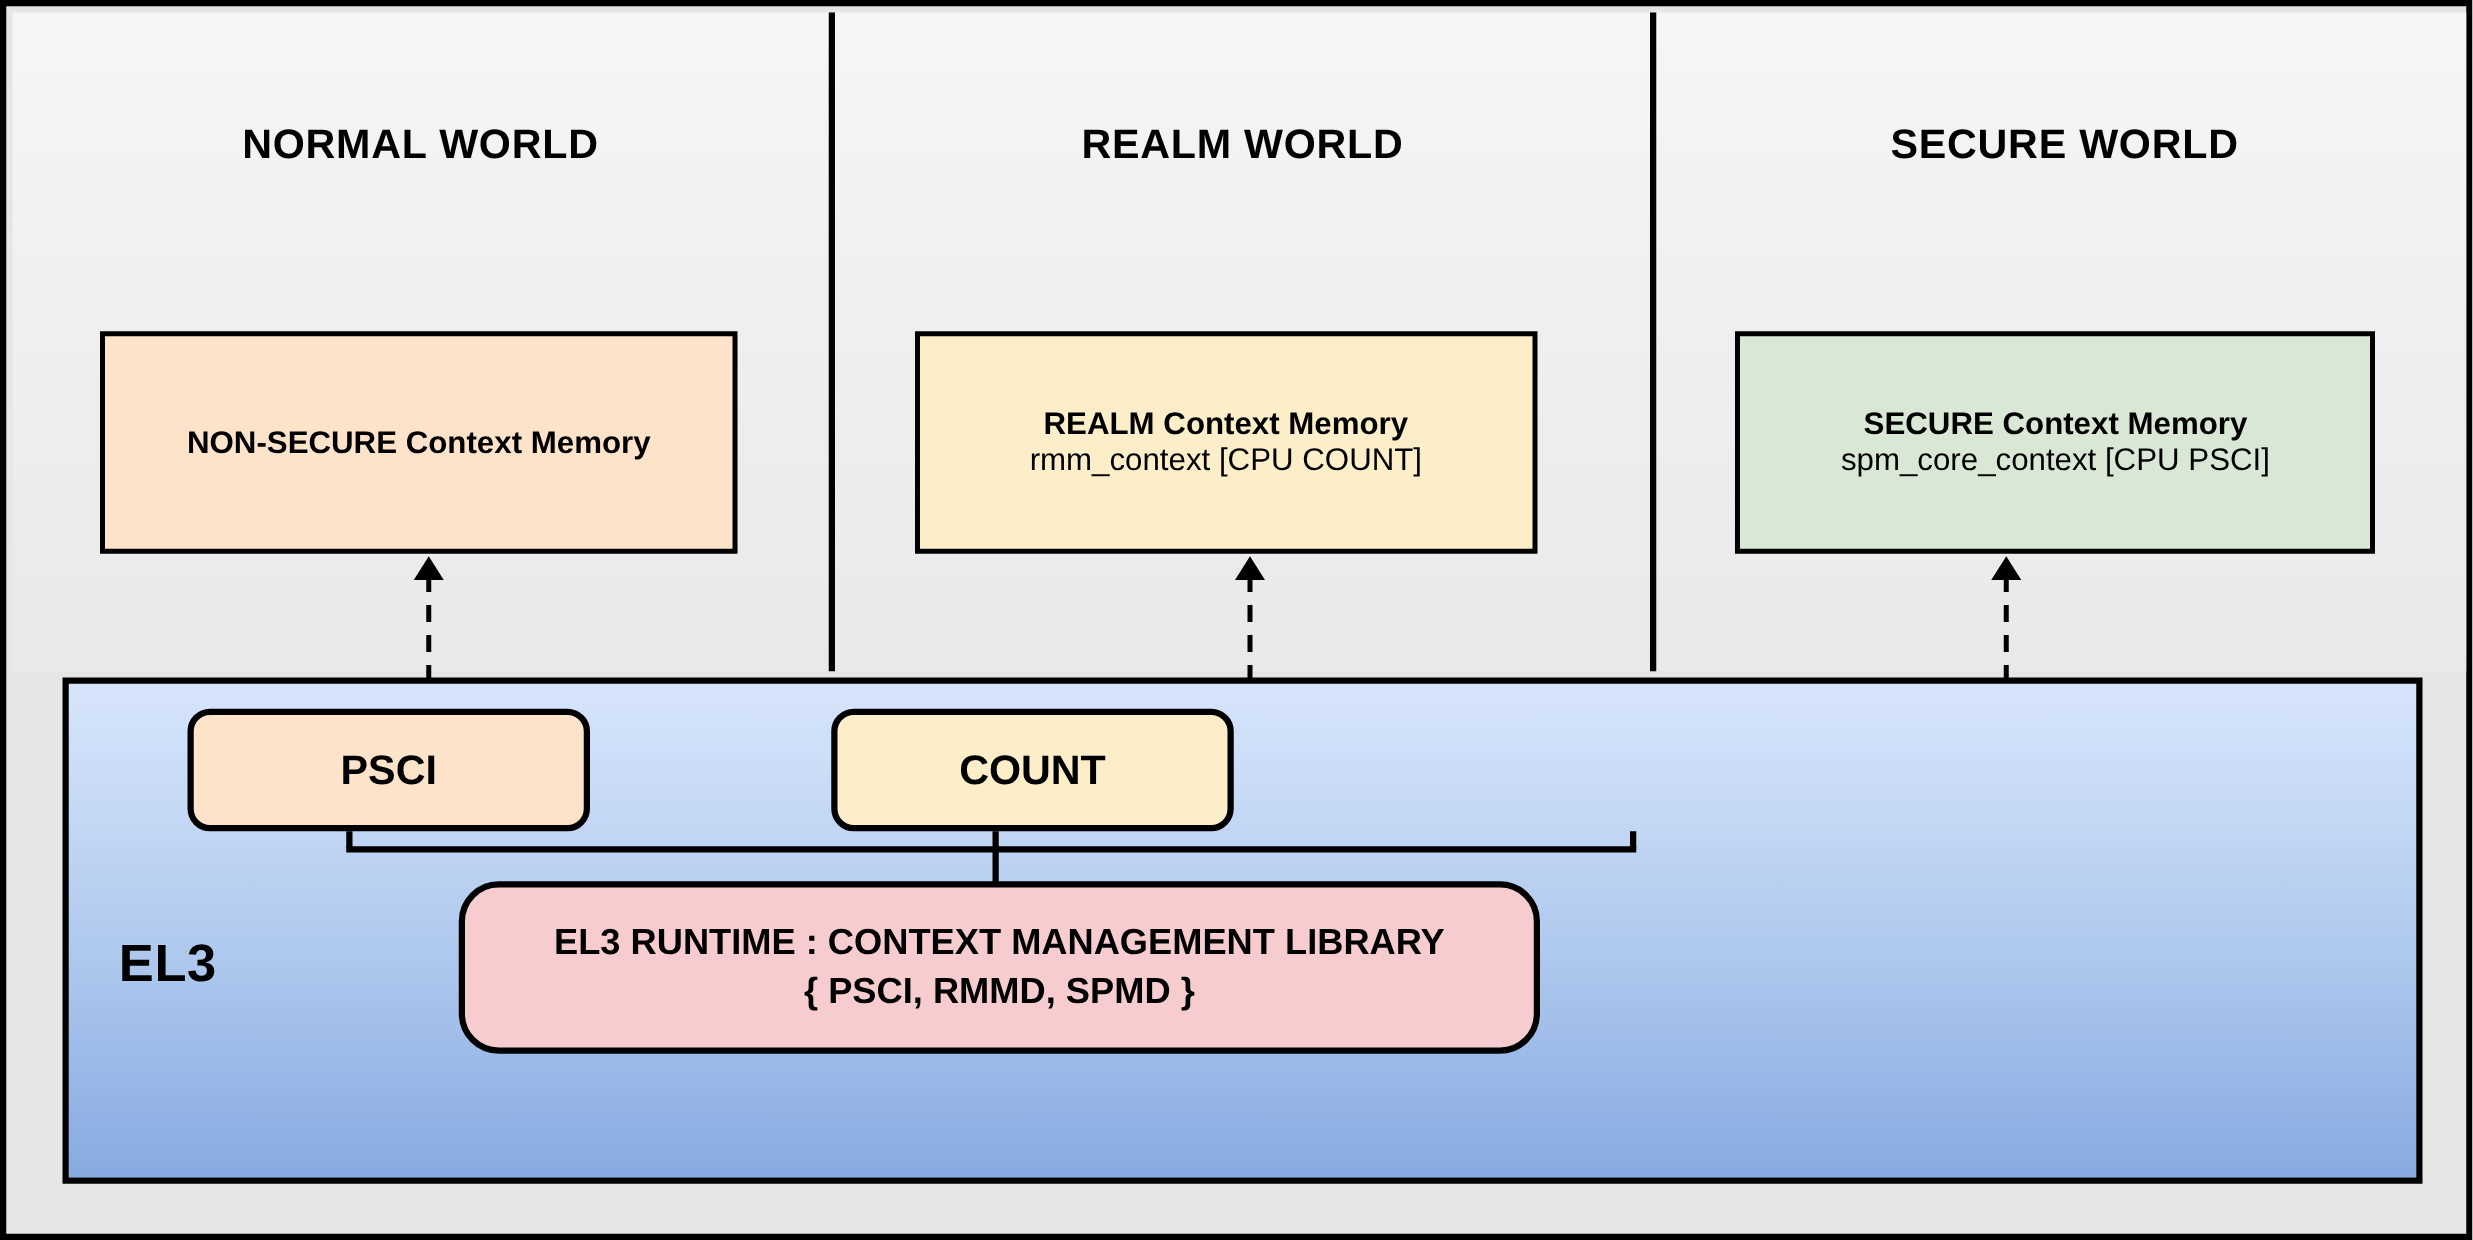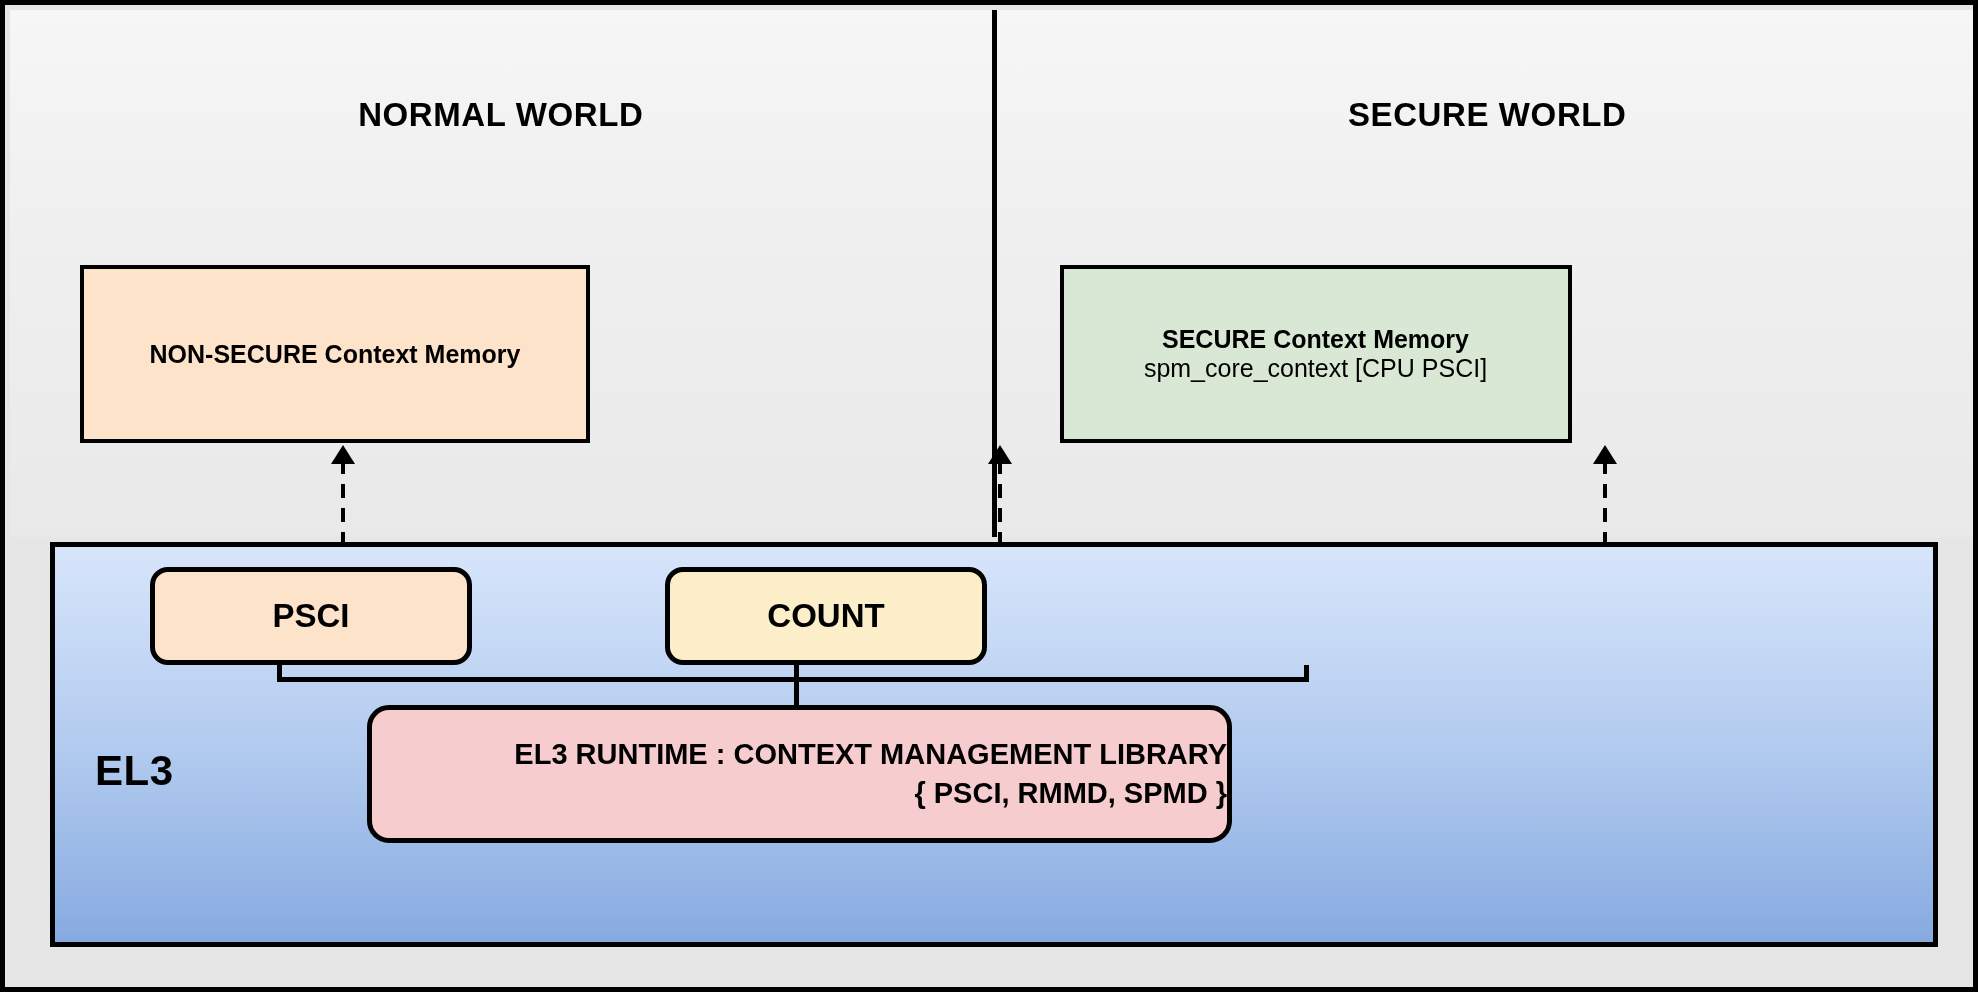--- a/index.html
+++ b/index.html
@@ -146,26 +146,26 @@
   }
 
   
   #runtime-box {
     position: absolute;
     left: 312px;
     top: 158px;
     width: 865px;
     height: 138px;
     border: 5px solid #000000;
-    border-radius: 22px;
+    border-radius: 32px;
     box-sizing: border-box;
     background: #f6ccce;
     display: flex;
     flex-direction: column;
-    align-items: flex-end;
+    align-items: center;
     justify-content: center;
     text-align: center;
   }
   #runtime-box .rt-line {
     font-size: 29px;
     font-weight: bold;
     color: #000000;
     line-height: 1.35;
   }
 </style>
@@ -176,20 +176,27 @@
 
   <div class="worlds-strip">
 
     <div class="world-panel">
       <div class="world-title">NORMAL WORLD</div>
       <div class="ctx-box ctx-ns">
         <div class="ctx-title">NON-SECURE Context Memory</div>
       </div>
     </div>
 
+    <div class="world-panel">
+      <div class="world-title">REALM WORLD</div>
+      <div class="ctx-box ctx-realm">
+        <div class="ctx-title">REALM Context Memory</div>
+        <div class="ctx-sub">rmm_context [CPU COUNT]</div>
+      </div>
+    </div>
 
     <div class="world-panel">
       <div class="world-title">SECURE WORLD</div>
       <div class="ctx-box ctx-sec">
         <div class="ctx-title">SECURE Context Memory</div>
         <div class="ctx-sub">spm_core_context  [CPU PSCI]</div>
       </div>
     </div>
 
   </div>

